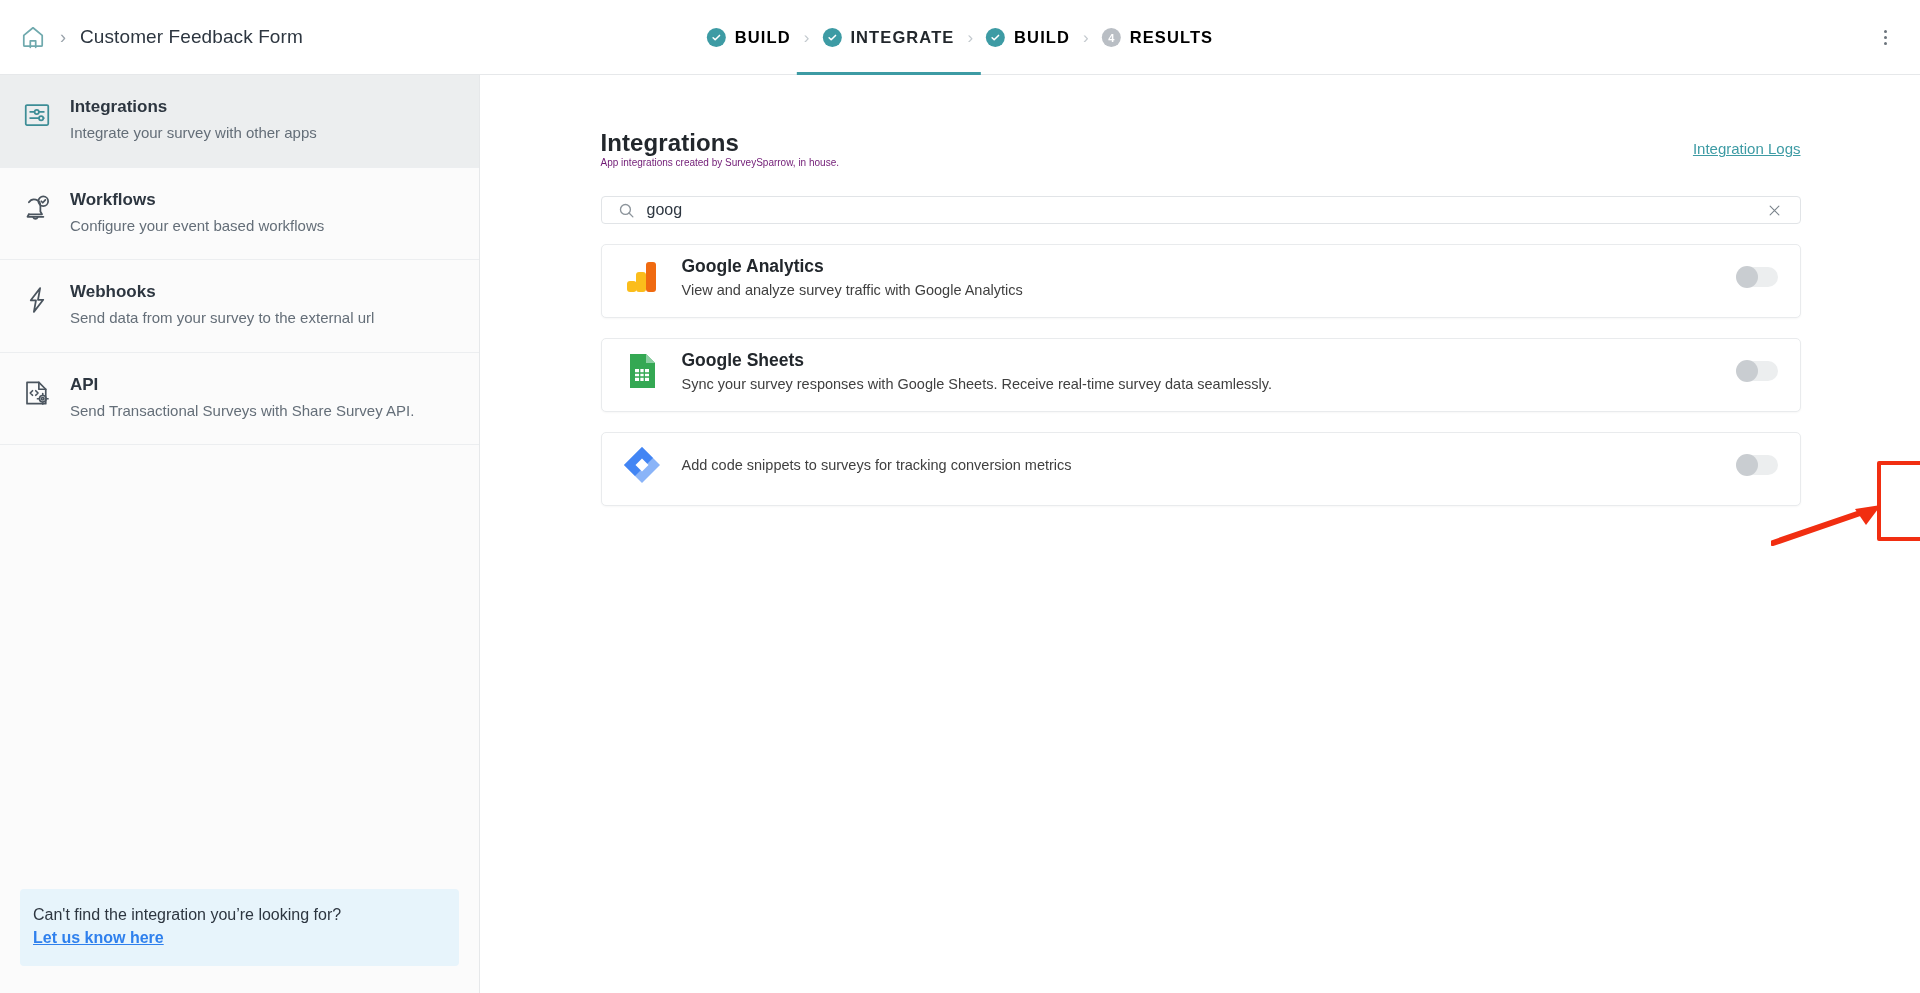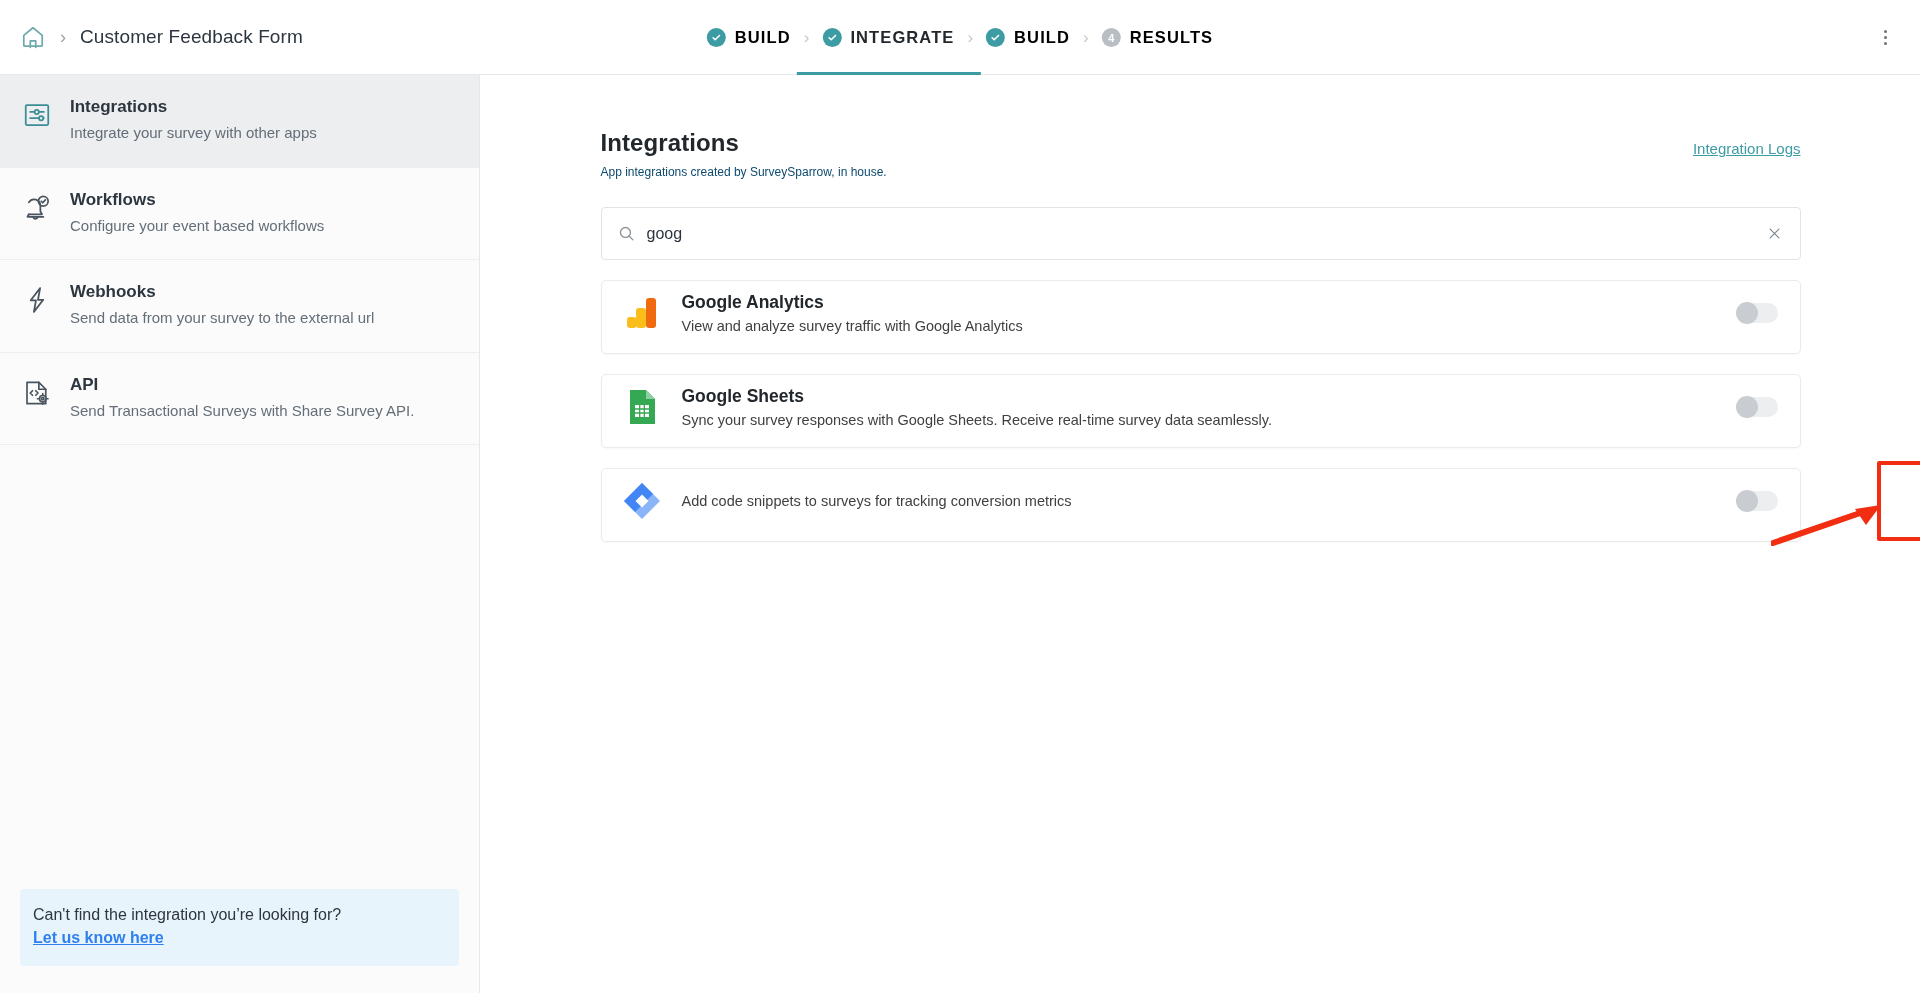--- a/index.html
+++ b/index.html
@@ -86,28 +86,28 @@
   }
 
   
   .main {
     position: absolute; top: 75px; left: 481px; right: 0; bottom: 0;
     background: #fff; overflow: hidden;
   }
   .main-inner { width: 1200px; margin: 0 auto; padding-top: 54px; position: relative; }
   .main-head { display: flex; align-items: flex-start; justify-content: space-between; }
   .main-title { font-size: 24px; font-weight: 700; color: #22272c; letter-spacing: .1px; }
-  .main-sub { font-size: 12px; color: #0c4a6e; margin-top: 8px; }
+  .main-sub { font-size: 10px; color: #701a75; }
   .logs-link {
     font-size: 15px; color: #3d9ba4; text-decoration: underline;
     cursor: pointer; margin-top: 11px; white-space: nowrap;
   }
 
   .searchbox {
-    margin-top: 28px; height: 53px; border: 1px solid #e1e4e7; border-radius: 4px;
+    margin-top: 28px; height: 28px; border: 1px solid #e1e4e7; border-radius: 4px;
     display: flex; align-items: center; padding: 0 14px 0 16px; background: #fff;
   }
   .search-ico { width: 17px; height: 17px; flex: none; margin-right: 12px; }
   .search-ico svg { width: 17px; height: 17px; display: block; }
   .search-input {
     flex: 1; border: none; outline: none; font-size: 16px; color: #2d3640;
     font-family: "Liberation Sans", sans-serif; background: transparent;
   }
   .search-clear {
     width: 22px; height: 22px; flex: none; cursor: pointer; color: #7b848c;

